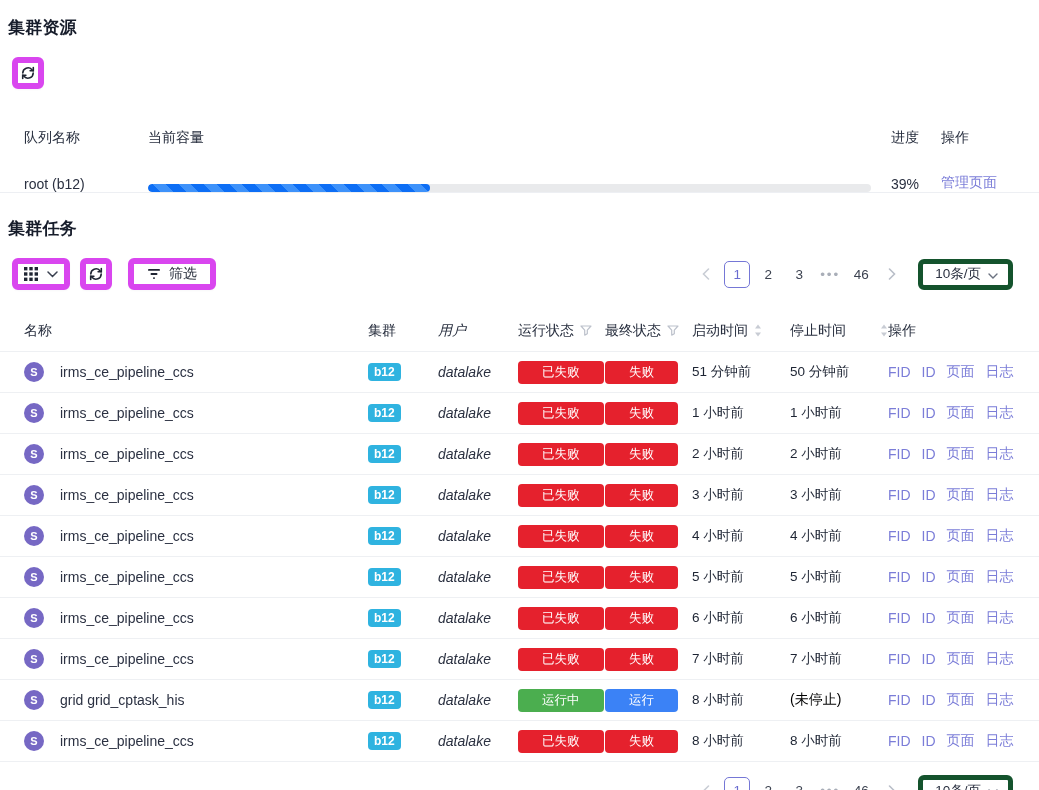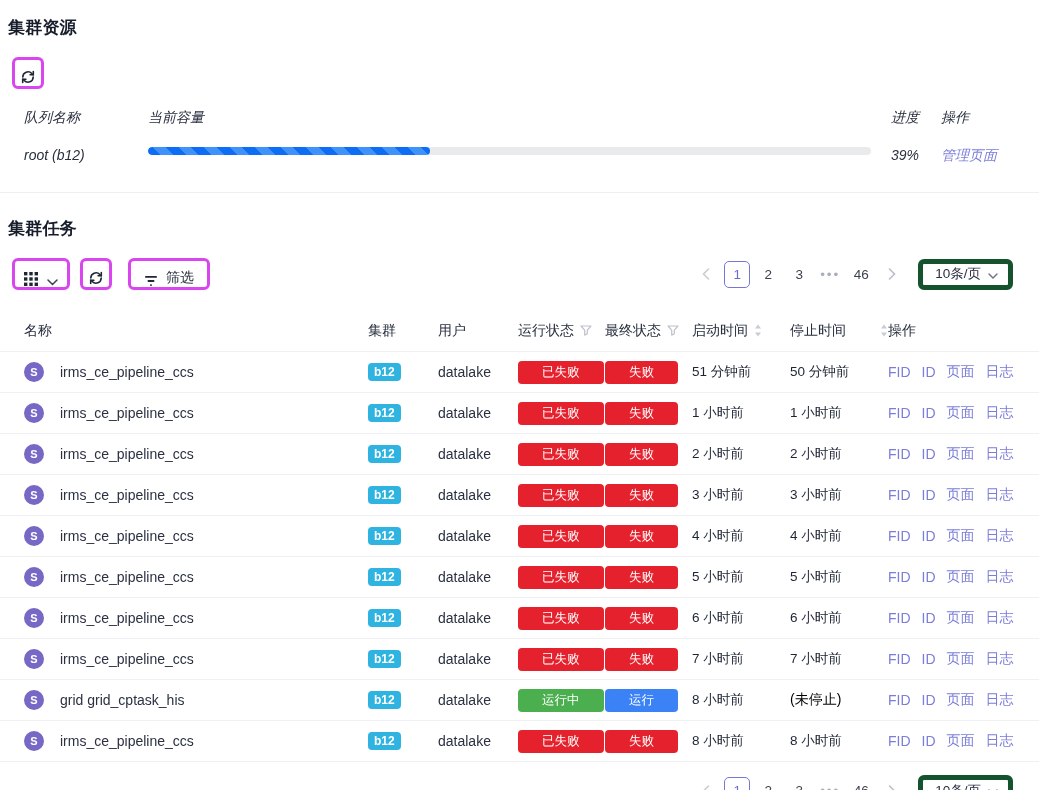--- a/index.html
+++ b/index.html
@@ -11,31 +11,31 @@
   }
   .page { width:1039px; padding-bottom:12px; }
 
   .section-title {
     font-size:17px; font-weight:700; color:#171d2b;
     margin:0; padding:16px 0 0 8px; letter-spacing:0.2px;
   }
 
   
   .icon-btn, .text-btn {
-    height:32px; border:3px solid #d946ef; border-radius:6px; background:#fff;
-    display:inline-flex; align-items:flex-end; justify-content:center;
+    height:32px; border:6px solid #d946ef; border-radius:6px; background:#fff;
+    display:inline-flex; align-items:center; justify-content:center;
     color:#1f2533; cursor:pointer; font-size:14px;
     box-shadow:0 1px 2px rgba(20,30,50,0.03);
   }
   .icon-btn { width:32px; }
   .icon-btn svg, .text-btn svg { display:block; }
 
   
   .res-table { margin-top:20px; }
-  .res-header, .res-row { display:flex; align-items:flex-start; padding:0 26px 0 24px;font-style:italic; }
+  .res-header, .res-row { display:flex; align-items:flex-end; padding:0 26px 0 24px; }
   .res-header { height:38px; color:#272e3e; }
   .res-row { height:46px; border-bottom:1px solid #edeff3; }
   .c-queue { width:124px; flex:none; }
   .c-capacity { flex:1 1 auto; padding-right:20px; min-width:0; }
   .c-progress { width:50px; flex:none; }
   .c-action { width:72px; flex:none; }
   .progress-track { height:8px; background:#e9eaec; border-radius:4px; overflow:hidden; }
   .progress-fill {
     height:100%; border-radius:4px;
     background:repeating-linear-gradient(45deg, #0d6ef5 0 9px, #3e92fa 9px 18px);
@@ -70,21 +70,21 @@
     font-size:13.5px; color:#2a3040; cursor:pointer;
   }
 
   
   .task-table { margin-top:20px; }
   .t-header, .t-row { display:flex; align-items:center; padding:0 8px 0 24px; }
   .t-header { height:42px; border-bottom:1px solid #eef0f3; color:#272e3e; }
   .t-row { height:41px; border-bottom:1px solid #eef0f3; }
   .tc-name  { flex:1 1 auto; min-width:0; display:flex; align-items:center; }
   .tc-cluster { width:70px; flex:none; }
-  .tc-user  { width:80px; flex:none; }
+  .tc-user  { width:80px; flex:none;font-style:italic; }
   .tc-run   { width:87px; flex:none; display:flex; align-items:center; }
   .tc-final { width:87px; flex:none; display:flex; align-items:center; }
   .tc-start { width:98px; flex:none; display:flex; align-items:center; }
   .tc-stop  { width:98px; flex:none; display:flex; align-items:center;gap:28px; }
   .tc-ops   { width:143px; flex:none; display:flex; align-items:center; gap:11px; }
 
   .avatar {
     width:20px; height:20px; border-radius:50%; background:#7668c4; color:#fff;
     font-size:11px; font-weight:700; display:inline-flex; align-items:center;
     justify-content:center; margin-right:16px; flex:none;

